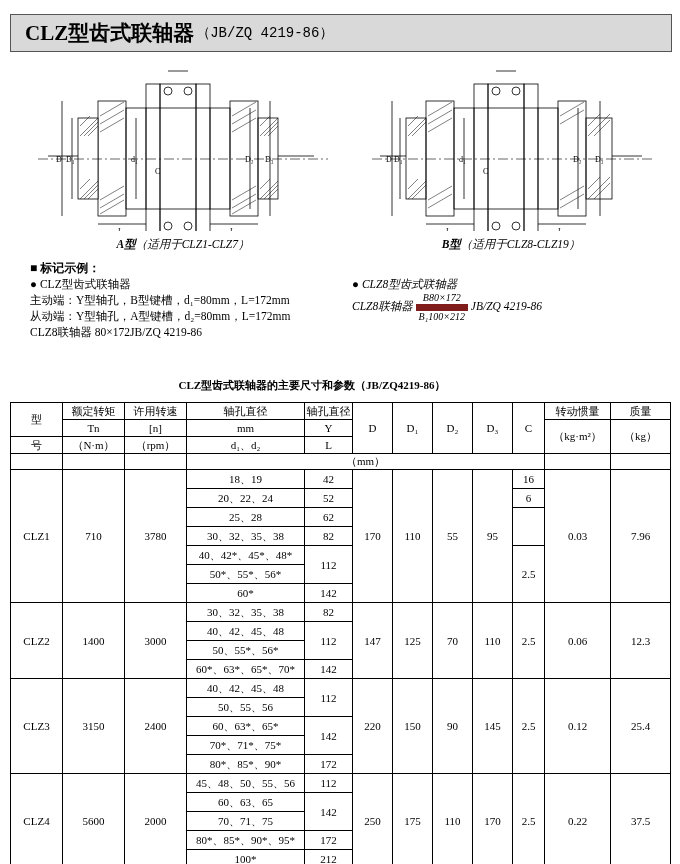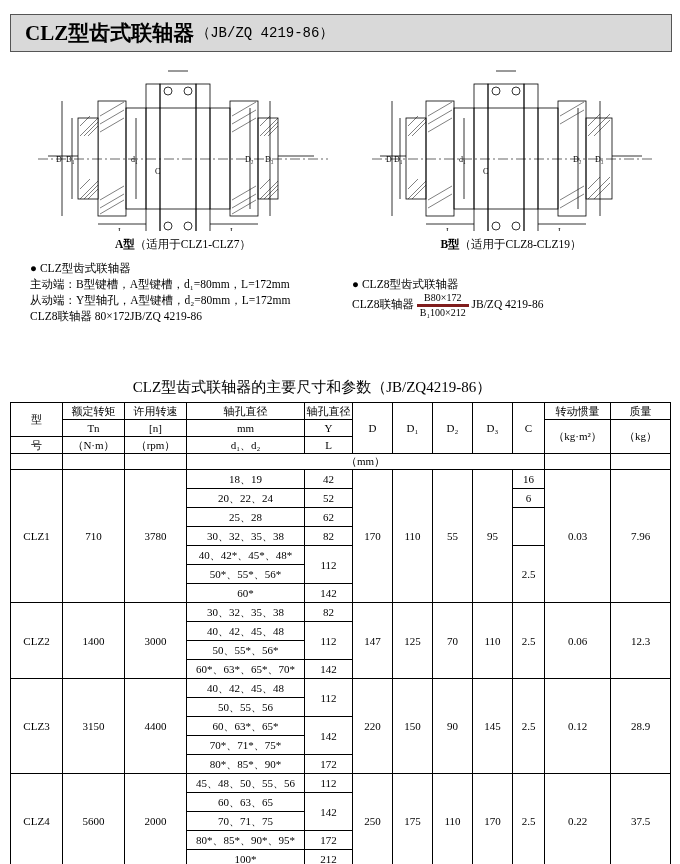--- a/index.html
+++ b/index.html
@@ -19,44 +19,44 @@
     font-family:"Liberation Serif", serif;
   }
   .title-bar .t-sub{font-size:14px;margin-left:2px;font-family:Liberation Mono, monospace;}
 
   
   .draw-wrap{position:absolute;left:0;top:56px;width:680px;height:200px;}
   .drawing{position:absolute;top:0;}
   .dw-a{left:18px;width:330px;}
   .dw-b{left:356px;width:310px;}
   .cap{
-    text-align:center;font-size:11.5px;margin-top:2px;
+    text-align:center;font-size:11.5px;margin-top:2px;font-style:italic;
   }
   .cap b{font-weight:bold;}
 
   
   .mark{
     position:absolute;left:0;top:260px;width:680px;font-size:11.5px;line-height:16px;
   }
   .mark .left{position:absolute;left:30px;top:0;width:300px;}
-  .mark .right{position:absolute;left:352px;top:16px;width:320px;}
+  .mark .right{position:absolute;left:352px;top:16px;width:320px;font-style:italic;}
   .mark .hd{font-weight:bold;font-size:12px;}
   .bullet-sq:before{content:"\25A0";margin-right:3px;}
   .bullet-ci:before{content:"\25CF";margin-right:3px;}
   .frac{
     display:inline-block;vertical-align:middle;text-align:center;
     line-height:12px;font-size:10px;
   }
-  .frac .n{display:block;border-bottom:3px solid #7f1d1d;padding:0 3px;}
+  .frac .n{display:block;border-bottom:7px solid #7f1d1d;padding:0 3px;}
   .frac .d{display:block;padding:0 3px;text-align:center;}
 
   
   .tbl-title{
     position:absolute;left:0;top:378px;width:624px;text-align:center;
-    font-size:15px;font-weight:normal;
+    font-size:11px;font-weight:bold;
   }
 
   
   table.main{
     position:absolute;left:10px;top:402px;width:660px;
     border-collapse:collapse;font-size:11px;table-layout:fixed;
   }
   table.main td,table.main th{
     border:1px solid #000;text-align:center;vertical-align:middle;
     padding:0;font-weight:normal;
@@ -232,22 +232,23 @@
       </g>
     </svg>
     <div class="cap">
       <b>B型</b><span>（适用于CLZ8-CLZ19）</span>
     </div>
   </div>
 </div>
 
 <div class="mark">
   <div class="left">
+    <div class="hd bullet-sq">标记示例：</div>
     <div class="bullet-ci">CLZ型齿式联轴器</div>
-    <div>主动端：B型键槽，A型键槽，d₁=80mm，L=172mm</div>
+    <div>主动端：Y型轴孔，B型键槽，d₁=80mm，L=172mm</div>
     <div>从动端：Y型轴孔，A型键槽，d₂=80mm，L=172mm</div>
     <div>CLZ8联轴器  80×172JB/ZQ 4219-86</div>
   </div>
   <div class="right">
     <div class="bullet-ci">CLZ8型齿式联轴器</div>
     <div>
       <span>CLZ8联轴器</span>
       <span class="frac">
         <span class="n">B80×172</span>
         <span class="d">B₁100×212</span>
@@ -376,30 +377,30 @@
       <td class="bore">50、55*、56*</td>
     </tr>
     <tr>
       <td class="bore">60*、63*、65*、70*</td>
       <td class="bore">142</td>
     </tr>
 
     <tr>
       <td class="bore" rowspan="5">CLZ3</td>
       <td rowspan="5">3150</td>
-      <td rowspan="5">4400</td>
+      <td rowspan="5">2400</td>
       <td class="bore">40、42、45、48</td>
       <td class="bore" rowspan="2">112</td>
       <td rowspan="5">220</td>
       <td rowspan="5">150</td>
       <td rowspan="5">90</td>
       <td rowspan="5">145</td>
       <td rowspan="5">2.5</td>
       <td rowspan="5">0.12</td>
-      <td rowspan="5">28.9</td>
+      <td rowspan="5">25.4</td>
     </tr>
     <tr>
       <td class="bore">50、55、56</td>
     </tr>
     <tr>
       <td class="bore">60、63*、65*</td>
       <td class="bore" rowspan="2">142</td>
     </tr>
     <tr>
       <td class="bore">70*、71*、75*</td>

